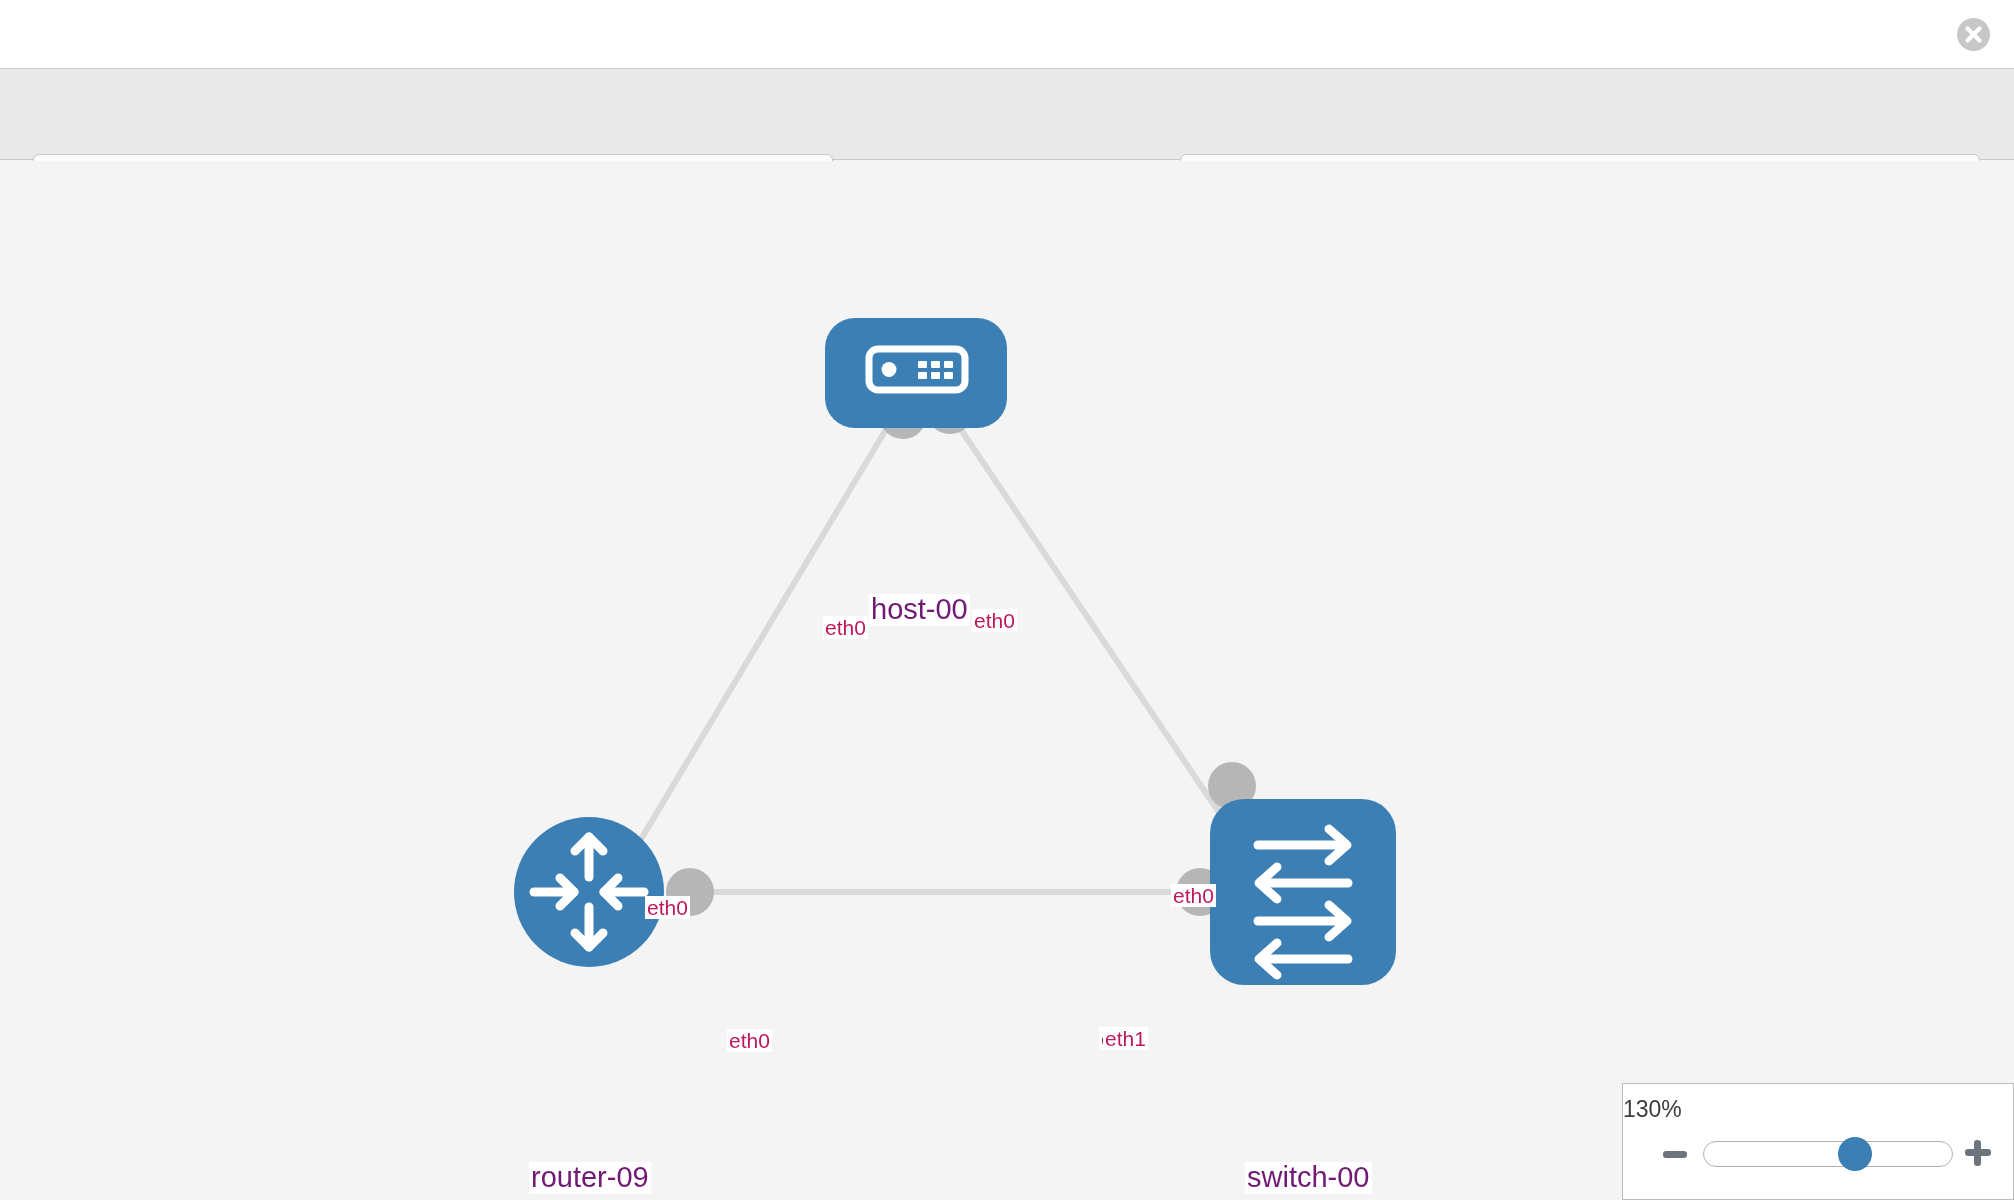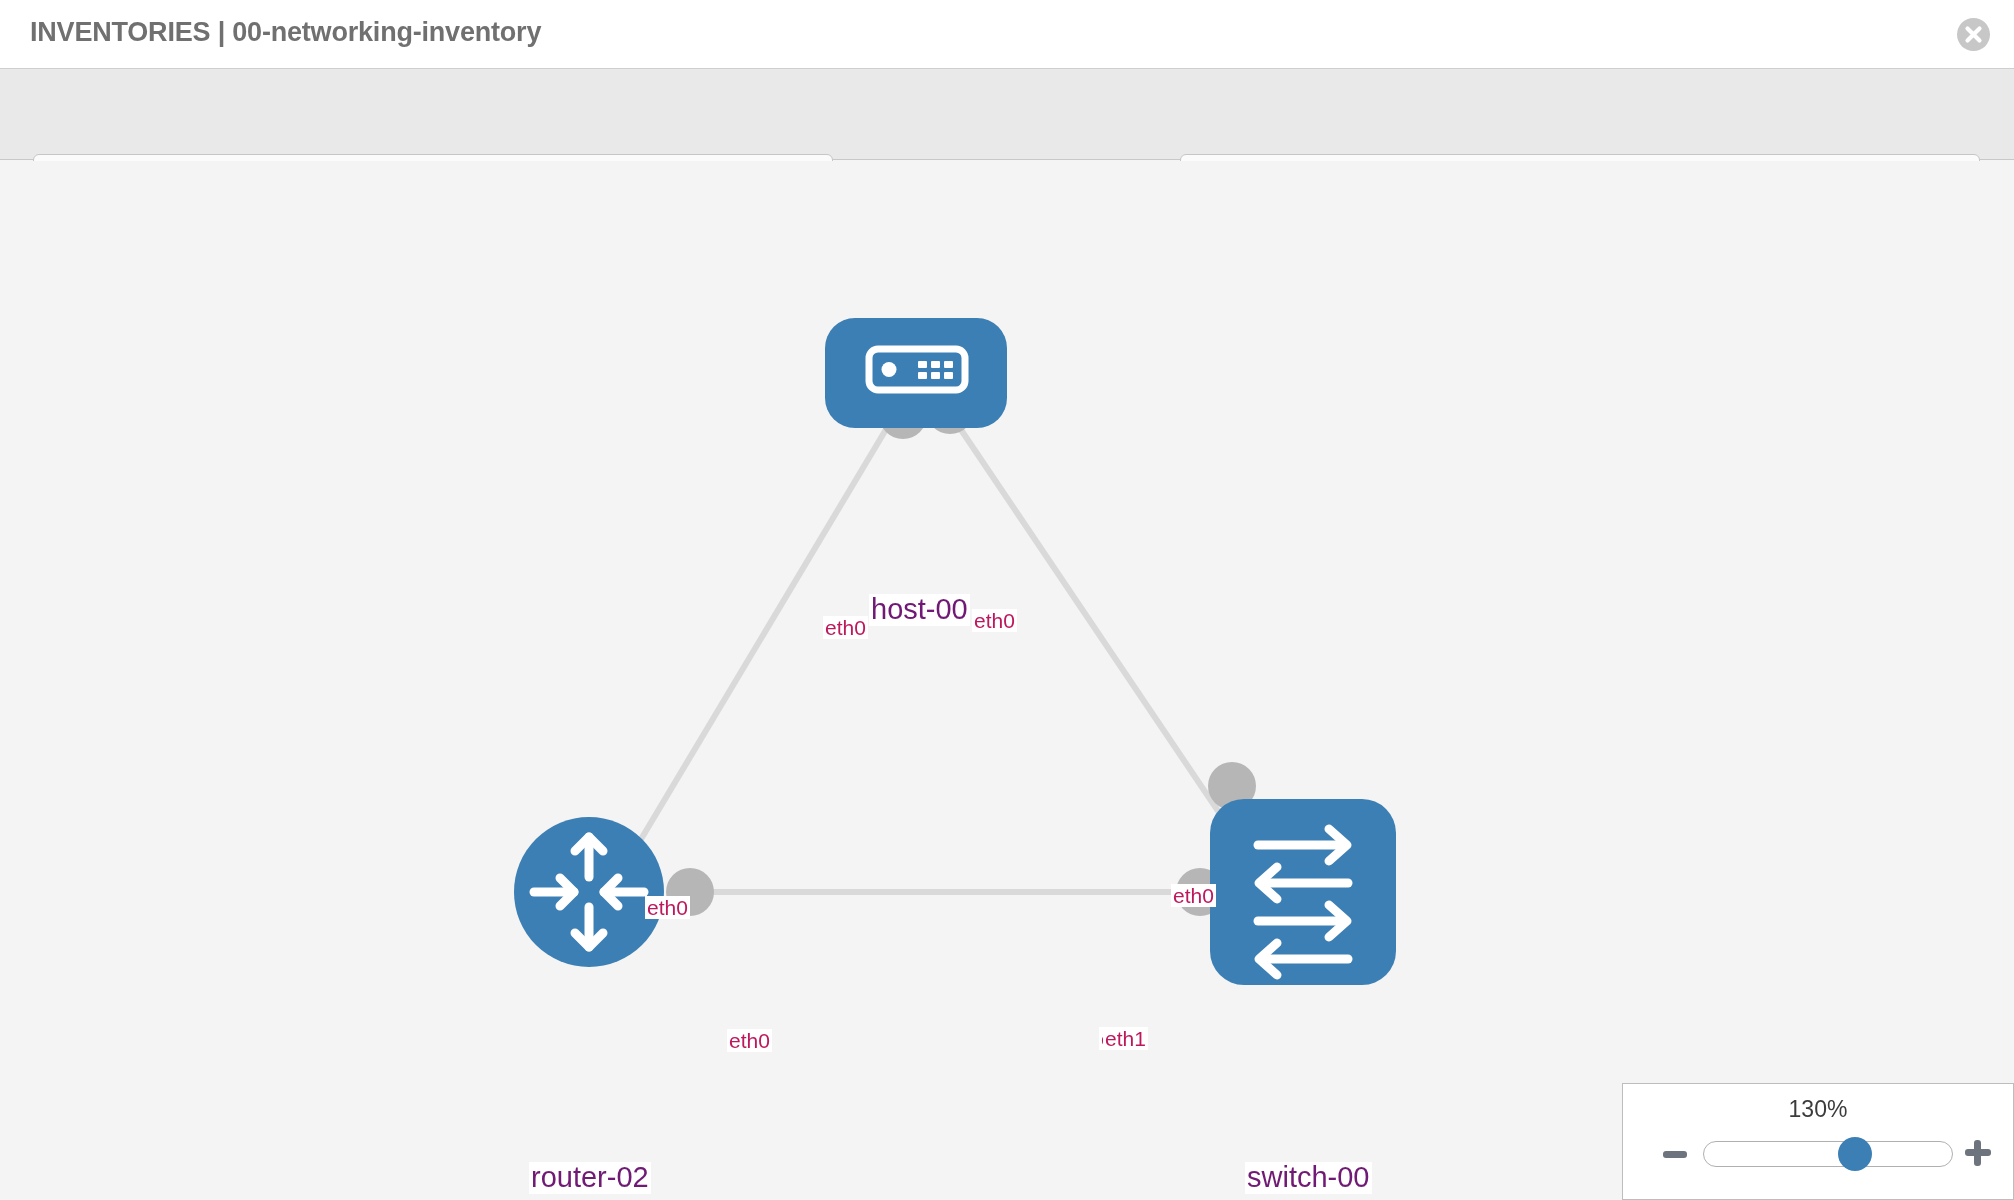--- a/index.html
+++ b/index.html
@@ -104,21 +104,21 @@
 
   
   .zoom-panel {
     position: absolute; left: 1622px; top: 1083px;
     width: 392px; height: 117px;
     background: #ffffff;
     border: 1px solid #bdbdbd;
   }
   .zoom-value {
     position: absolute; left: 0; right: 0; top: 12px;
-    text-align: center; font-size: 23px; color: #3c3c3c;
+    font-size: 23px; color: #3c3c3c;
   }
   .zoom-minus {
     position: absolute; left: 40px; top: 67px;
     width: 24px; height: 7px; border-radius: 3px;
     background: #6d747e; cursor: pointer;
   }
   .zoom-plus {
     position: absolute; left: 342px; top: 56px;
     width: 26px; height: 26px; cursor: pointer;
   }
@@ -138,21 +138,20 @@
     width: 34px; height: 34px; border-radius: 50%;
     background: #3b7fb5; cursor: grab;
   }
 </style>
 </head>
 <body>
 
 <div id="app">
 
   <div class="header">
-    <div class="header-title">INVENTORIES | 00-networking-inventory</div>
     <div class="close-btn">
       <svg width="33" height="33" viewBox="0 0 33 33" aria-hidden="true">
         <path d="M10.5 10.5 L22.5 22.5 M22.5 10.5 L10.5 22.5" stroke="#ffffff" stroke-width="4.2" stroke-linecap="round"></path>
       </svg>
     </div>
   </div>
 
   <div class="toolbar">
 
     <div class="actions-select">
@@ -249,21 +248,21 @@
           <line x1="1258" y1="760" x2="1345" y2="760"></line>
           <polyline points="1329,744 1347,760 1329,776"></polyline>
 
           <line x1="1348" y1="798" x2="1261" y2="798"></line>
           <polyline points="1277,782 1259,798 1277,814"></polyline>
         </g>
       </g>
     </svg>
 
     <div class="node-label" style="left:869px; top:433px;">host-00</div>
-    <div class="node-label" style="left:529px; top:1001px;">router-02</div>
+    <div class="node-label" style="left:529px; top:1001px;">router-09</div>
     <div class="node-label" style="left:1245px; top:1001px;">switch-00</div>
 
     <div class="iface-label" style="left:823px; top:455px;">eth0</div>
     <div class="iface-label" style="left:972px; top:448px;">eth0</div>
     <div class="iface-label" style="left:645px; top:735px;">eth0</div>
     <div class="iface-label" style="left:1171px; top:723px;">eth0</div>
     <div class="iface-label" style="left:1099px; top:866px;">eth0</div>
     <div class="iface-label" style="left:1103px; top:866px;">eth1</div>
     <div class="iface-label" style="left:727px; top:868px;">eth0</div>
 

